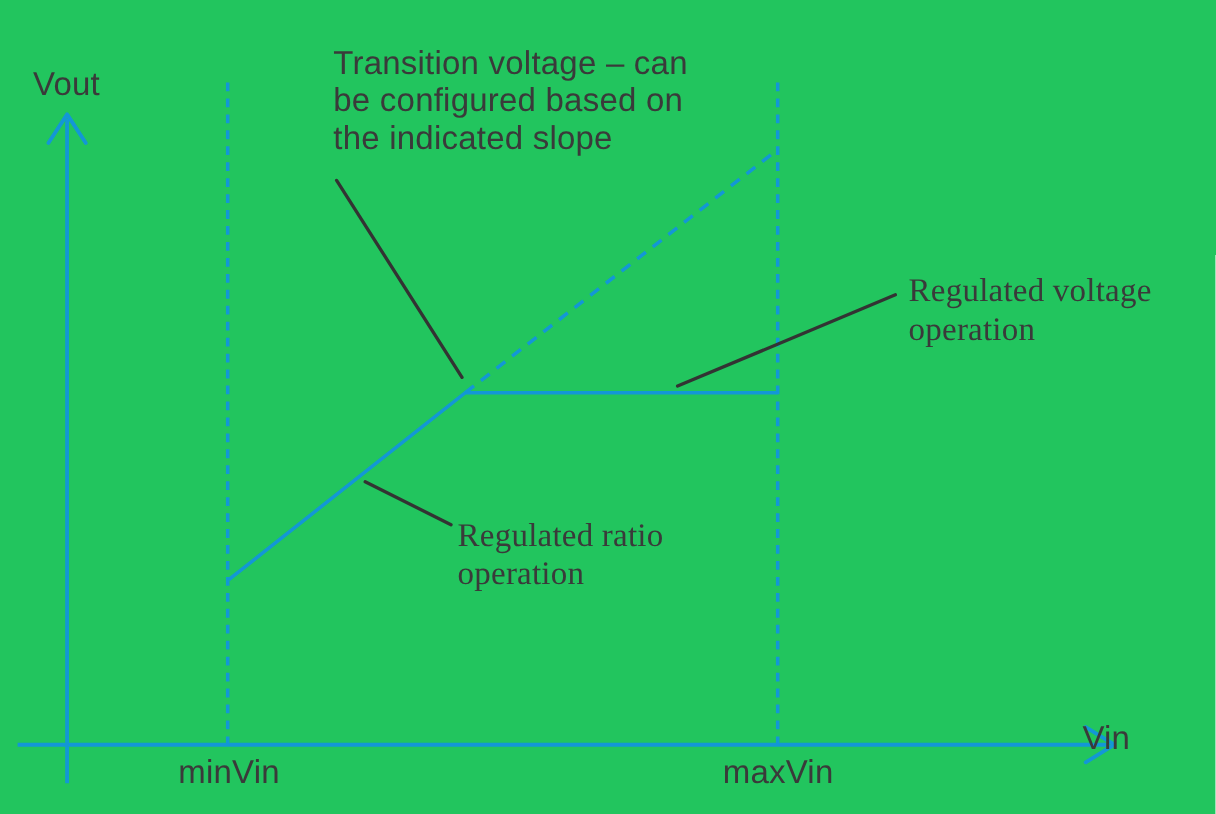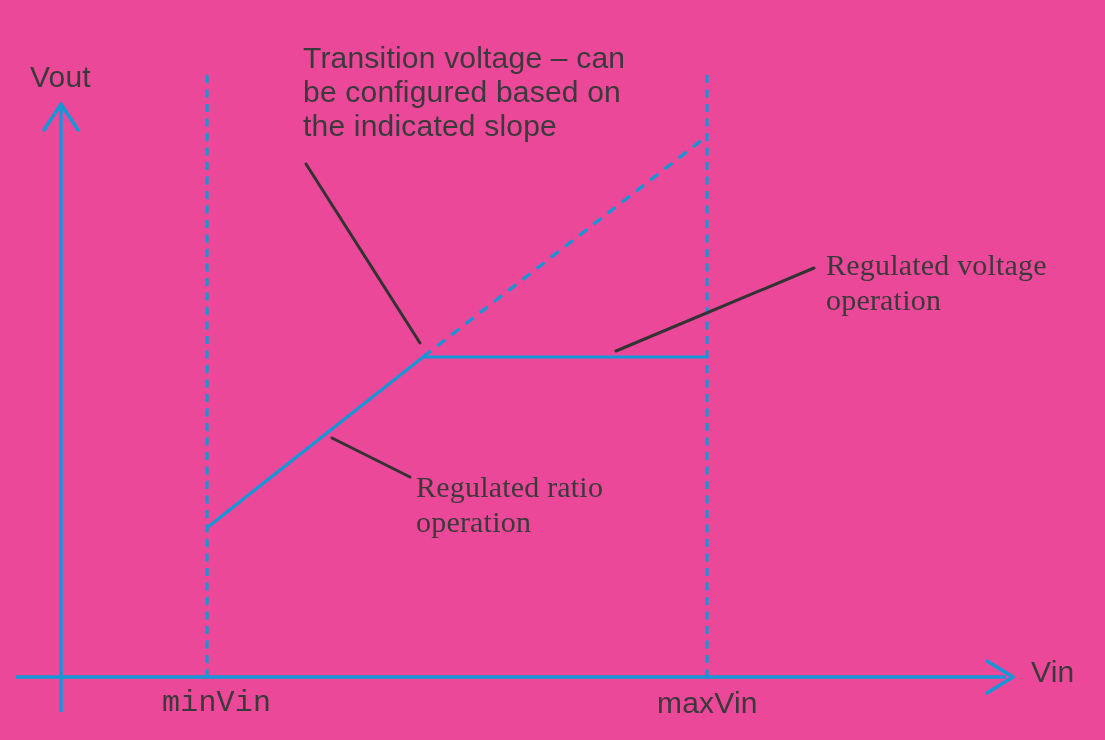--- a/index.html
+++ b/index.html
@@ -8,21 +8,21 @@
     background: #ffffff;
     width: 1105px;
     height: 740px;
     overflow: hidden;
     font-family: "Liberation Sans", "DejaVu Sans", sans-serif;
   }
   .figure {
     position: relative;
     width: 1105px;
     height: 740px;
-    background: #ec4899;
+    background: #22c55e;
   }
   .figure svg {
     position: absolute;
     left: 0;
     top: 0;
   }
   .label {
     position: absolute;
     color: #3a3a3a;
     font-size: 30px;
@@ -54,23 +54,23 @@
 
     <line x1="423" y1="357" x2="707" y2="136" stroke="#1397d6" stroke-width="3.2" stroke-dasharray="10 8"></line>
 
     <line x1="306" y1="164" x2="420" y2="343" stroke="#333333" stroke-width="3" stroke-linecap="round"></line>
     <line x1="616" y1="351" x2="814" y2="268" stroke="#333333" stroke-width="3" stroke-linecap="round"></line>
     <line x1="332" y1="438" x2="410" y2="477" stroke="#333333" stroke-width="3" stroke-linecap="round"></line>
   </svg>
 
   <div class="label" style="left:30px; top:60px;">Vout</div>
 
-  <div class="label" style="left:1031px; top:655px;">Vin</div>
+  <div class="label" style="left:984px; top:655px;">Vin</div>
 
-  <div class="label" style="left:162px; top:686px;font-family:Liberation Mono, monospace;">minVin</div>
+  <div class="label" style="left:162px; top:686px;">minVin</div>
 
   <div class="label" style="left:303px; top:41px;">Transition voltage – can
 be configured based on
 the indicated slope</div>
 
   <div class="label" style="left:657px; top:686px;">maxVin</div>
 
   <div class="label two-line" style="left:826px; top:247px;">Regulated voltage
 operation</div>
 

